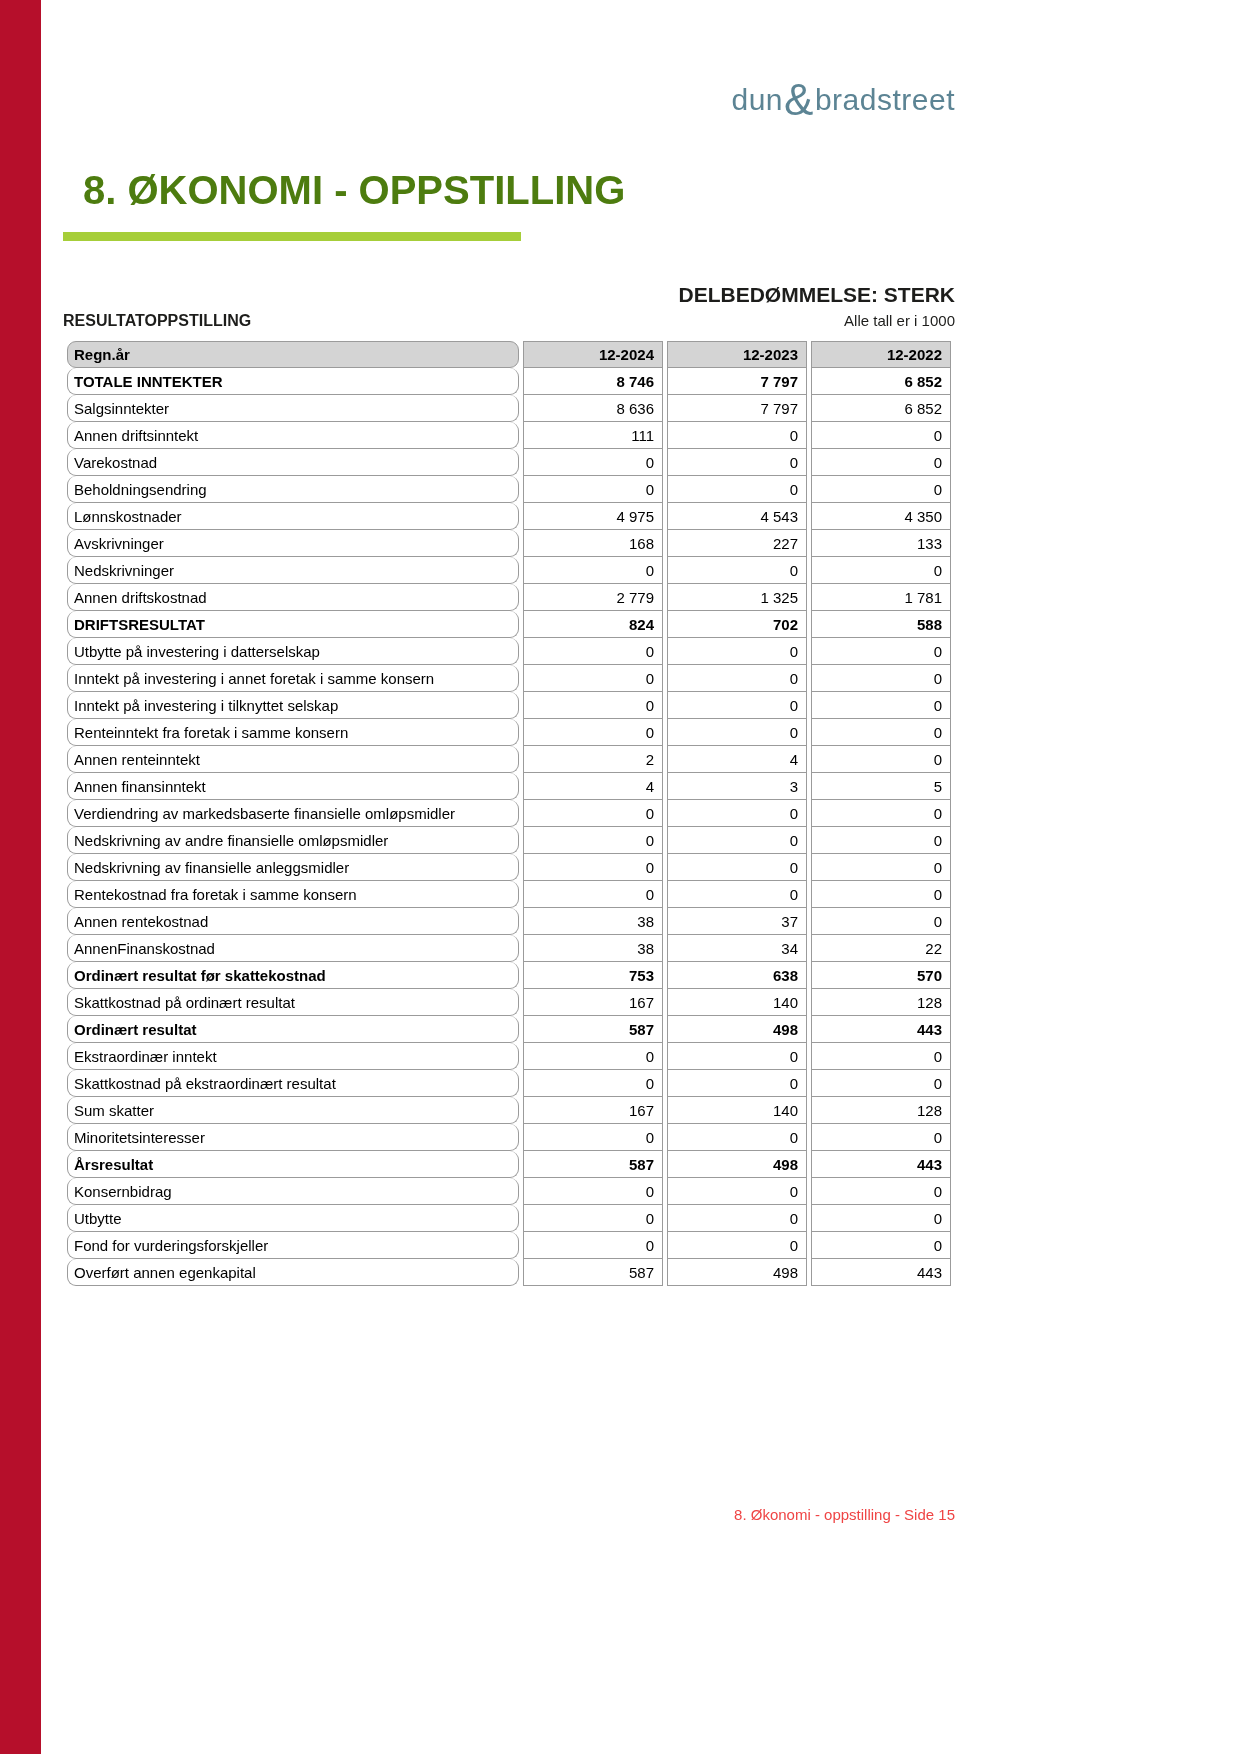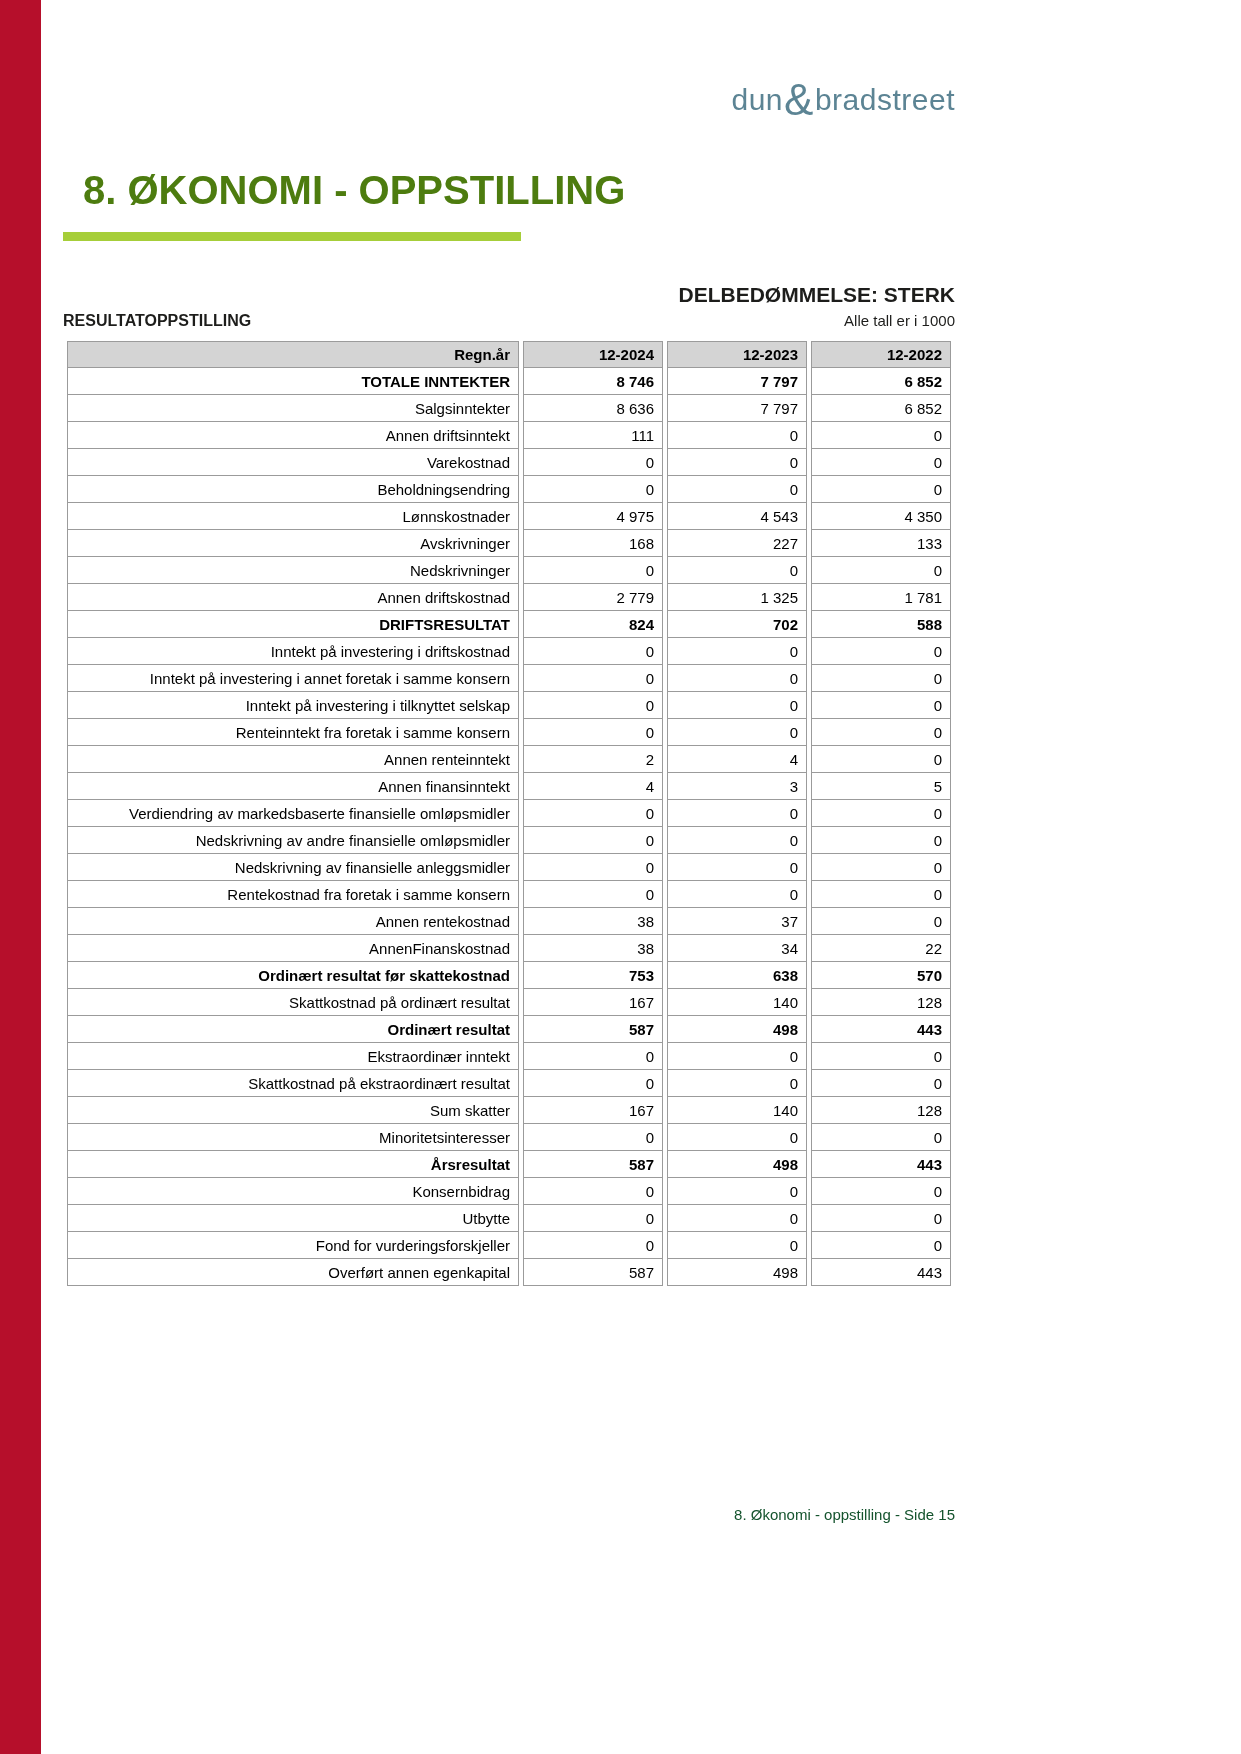--- a/index.html
+++ b/index.html
@@ -93,30 +93,30 @@
     border-right: 1px solid #9b9b9b;
     border-bottom: 1px solid #9b9b9b;
     padding: 0 8px 0 6px;
     white-space: nowrap;
   }
   table.results thead th {
     border-top: 1px solid #9b9b9b;
     background: #d4d4d4;
     font-weight: bold;
   }
-  table.results .label { text-align: right; width: 452px; }
+  table.results .label { text-align: left; width: 452px; border-radius: 9px; }
   table.results .num { text-align: right; width: 140px; }
   table.results tr.bold td { font-weight: bold; }
   .footer {
     position: absolute;
     left: 63px; top: 1506px;
     width: 892px;
     text-align: right;
     font-size: 15px;
-    color: #14532d;
+    color: #ef4444;
   }
 </style>
 </head>
 <body>
 
 <div class="red-strip"></div>
 
 <div class="logo">
   <span>dun</span><span class="amp">&amp;</span><span>bradstreet</span>
 </div>
@@ -196,21 +196,21 @@
         <td class="num">1 325</td>
         <td class="num">1 781</td>
       </tr>
       <tr class="bold">
         <td class="label">DRIFTSRESULTAT</td>
         <td class="num">824</td>
         <td class="num">702</td>
         <td class="num">588</td>
       </tr>
       <tr>
-        <td class="label">Inntekt på investering i driftskostnad</td>
+        <td class="label">Utbytte på investering i datterselskap</td>
         <td class="num">0</td>
         <td class="num">0</td>
         <td class="num">0</td>
       </tr>
       <tr>
         <td class="label">Inntekt på investering i annet foretak i samme konsern</td>
         <td class="num">0</td>
         <td class="num">0</td>
         <td class="num">0</td>
       </tr>

